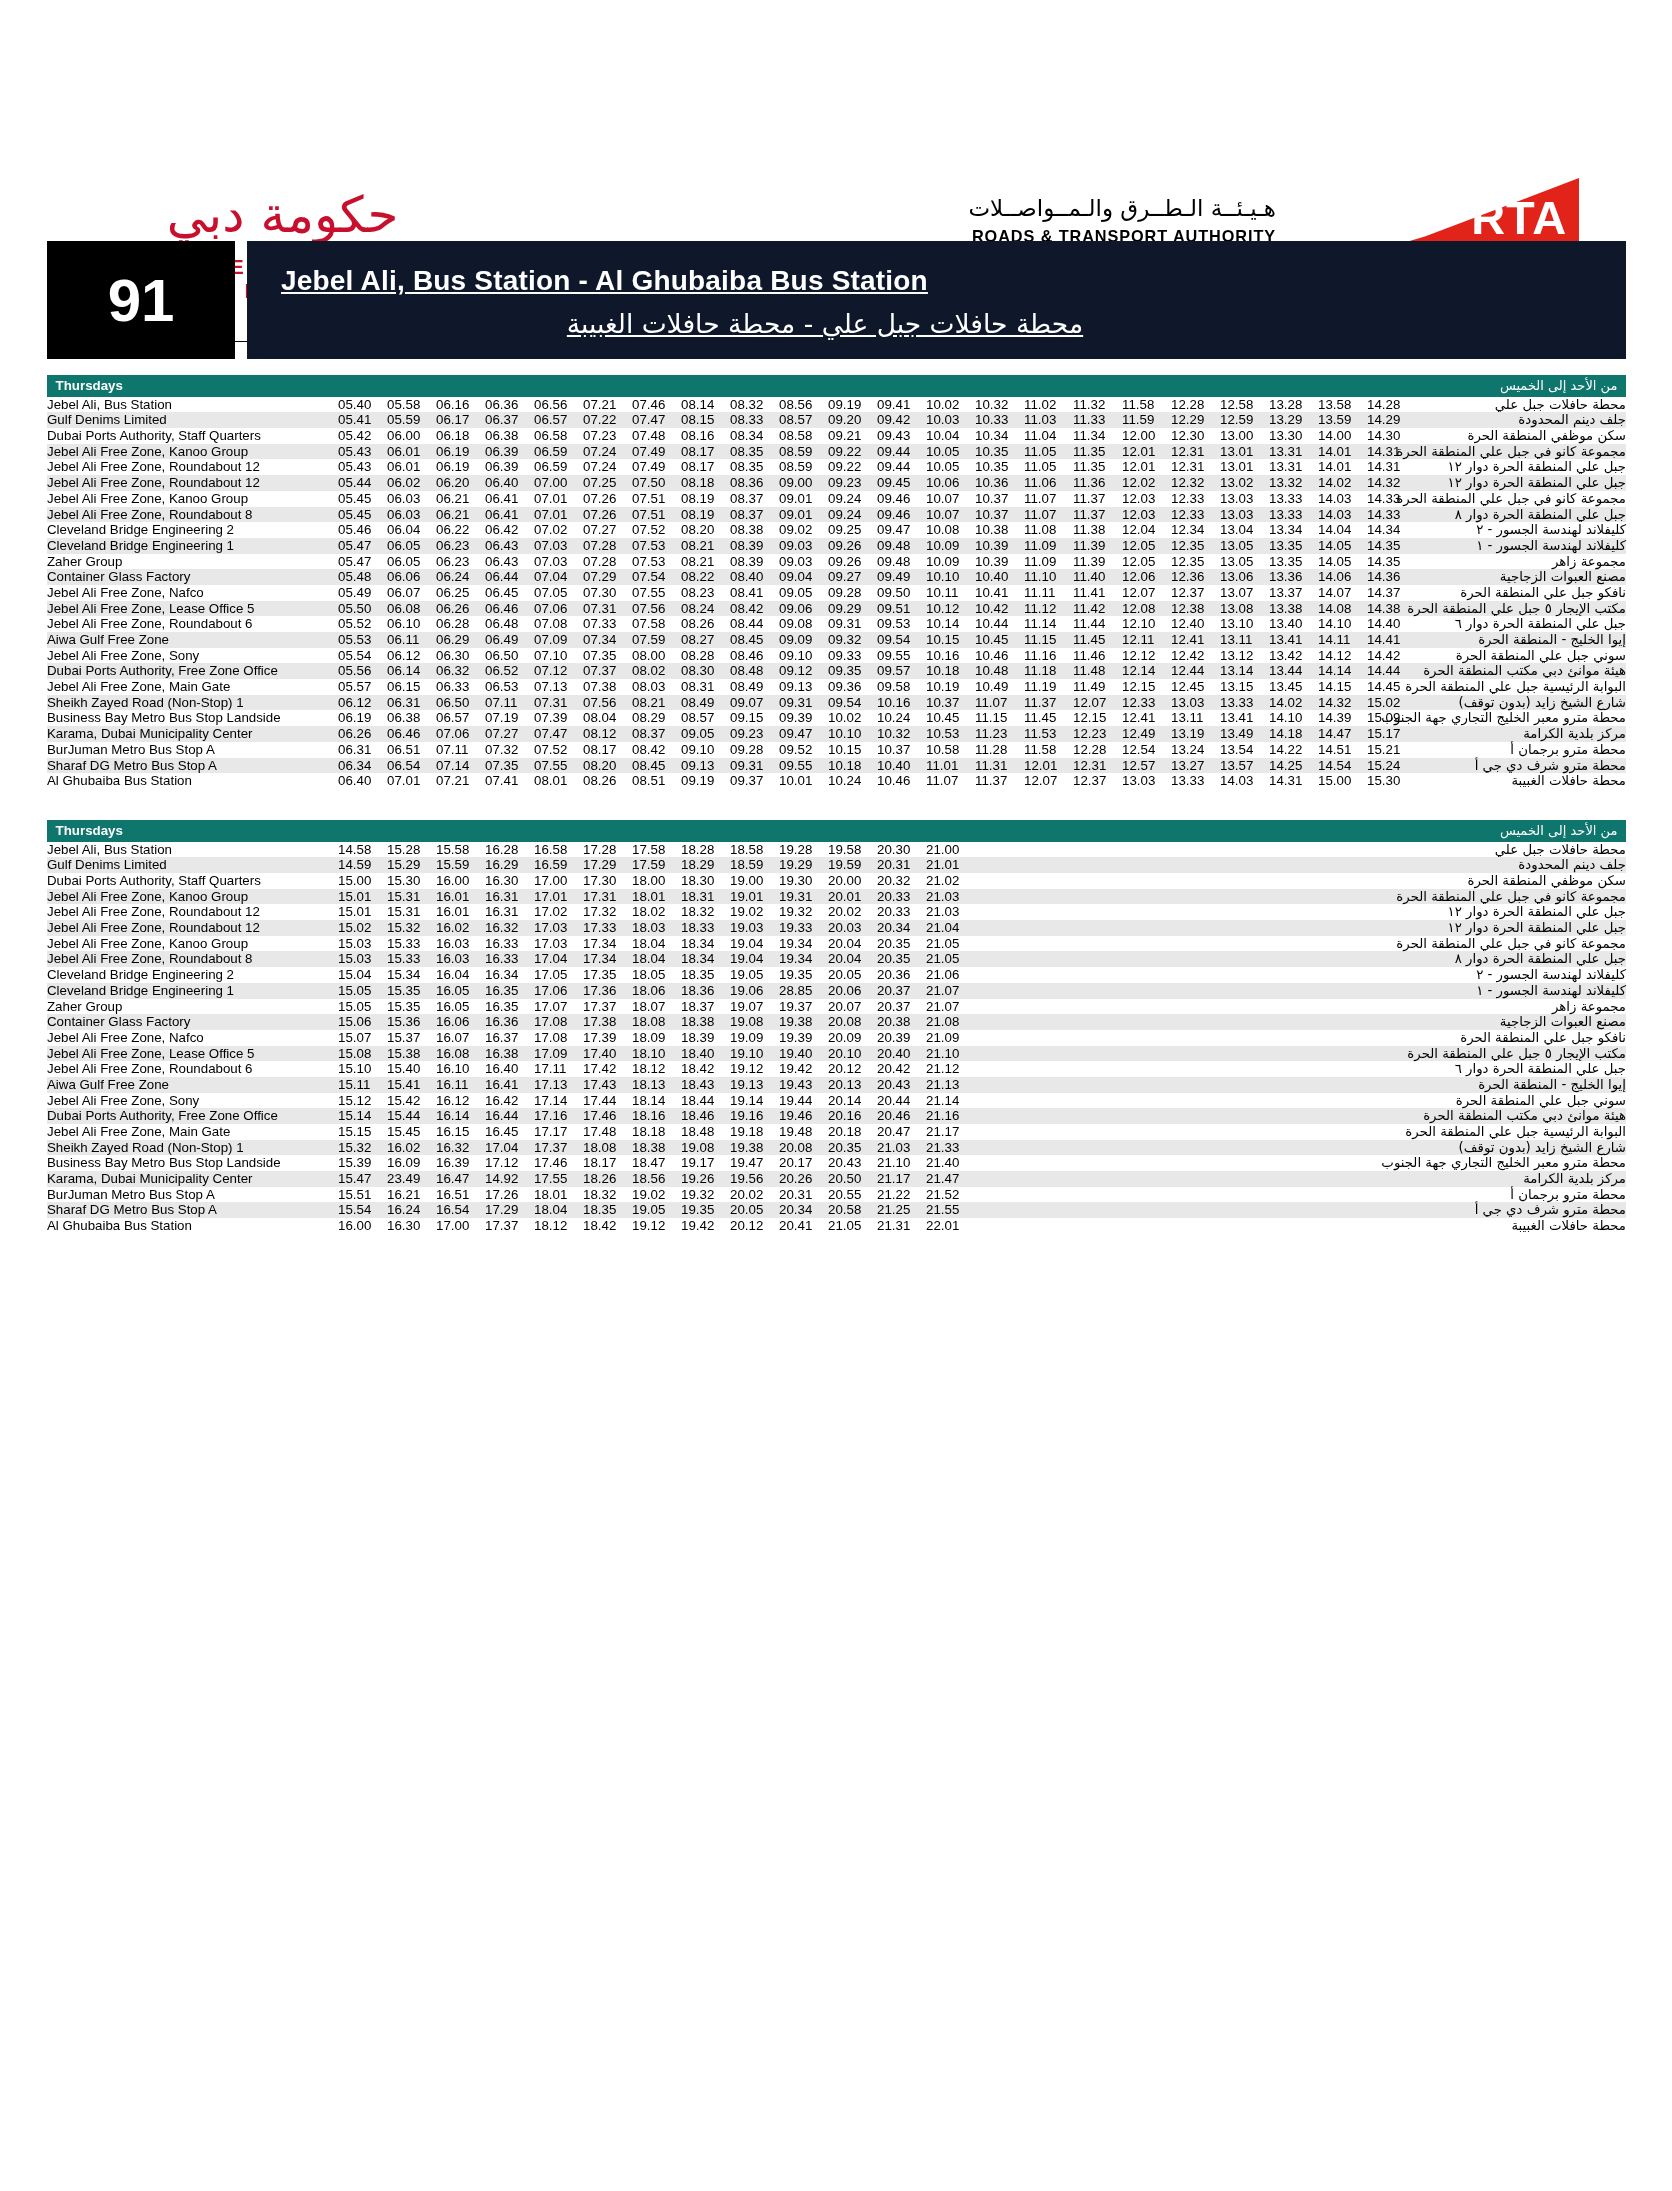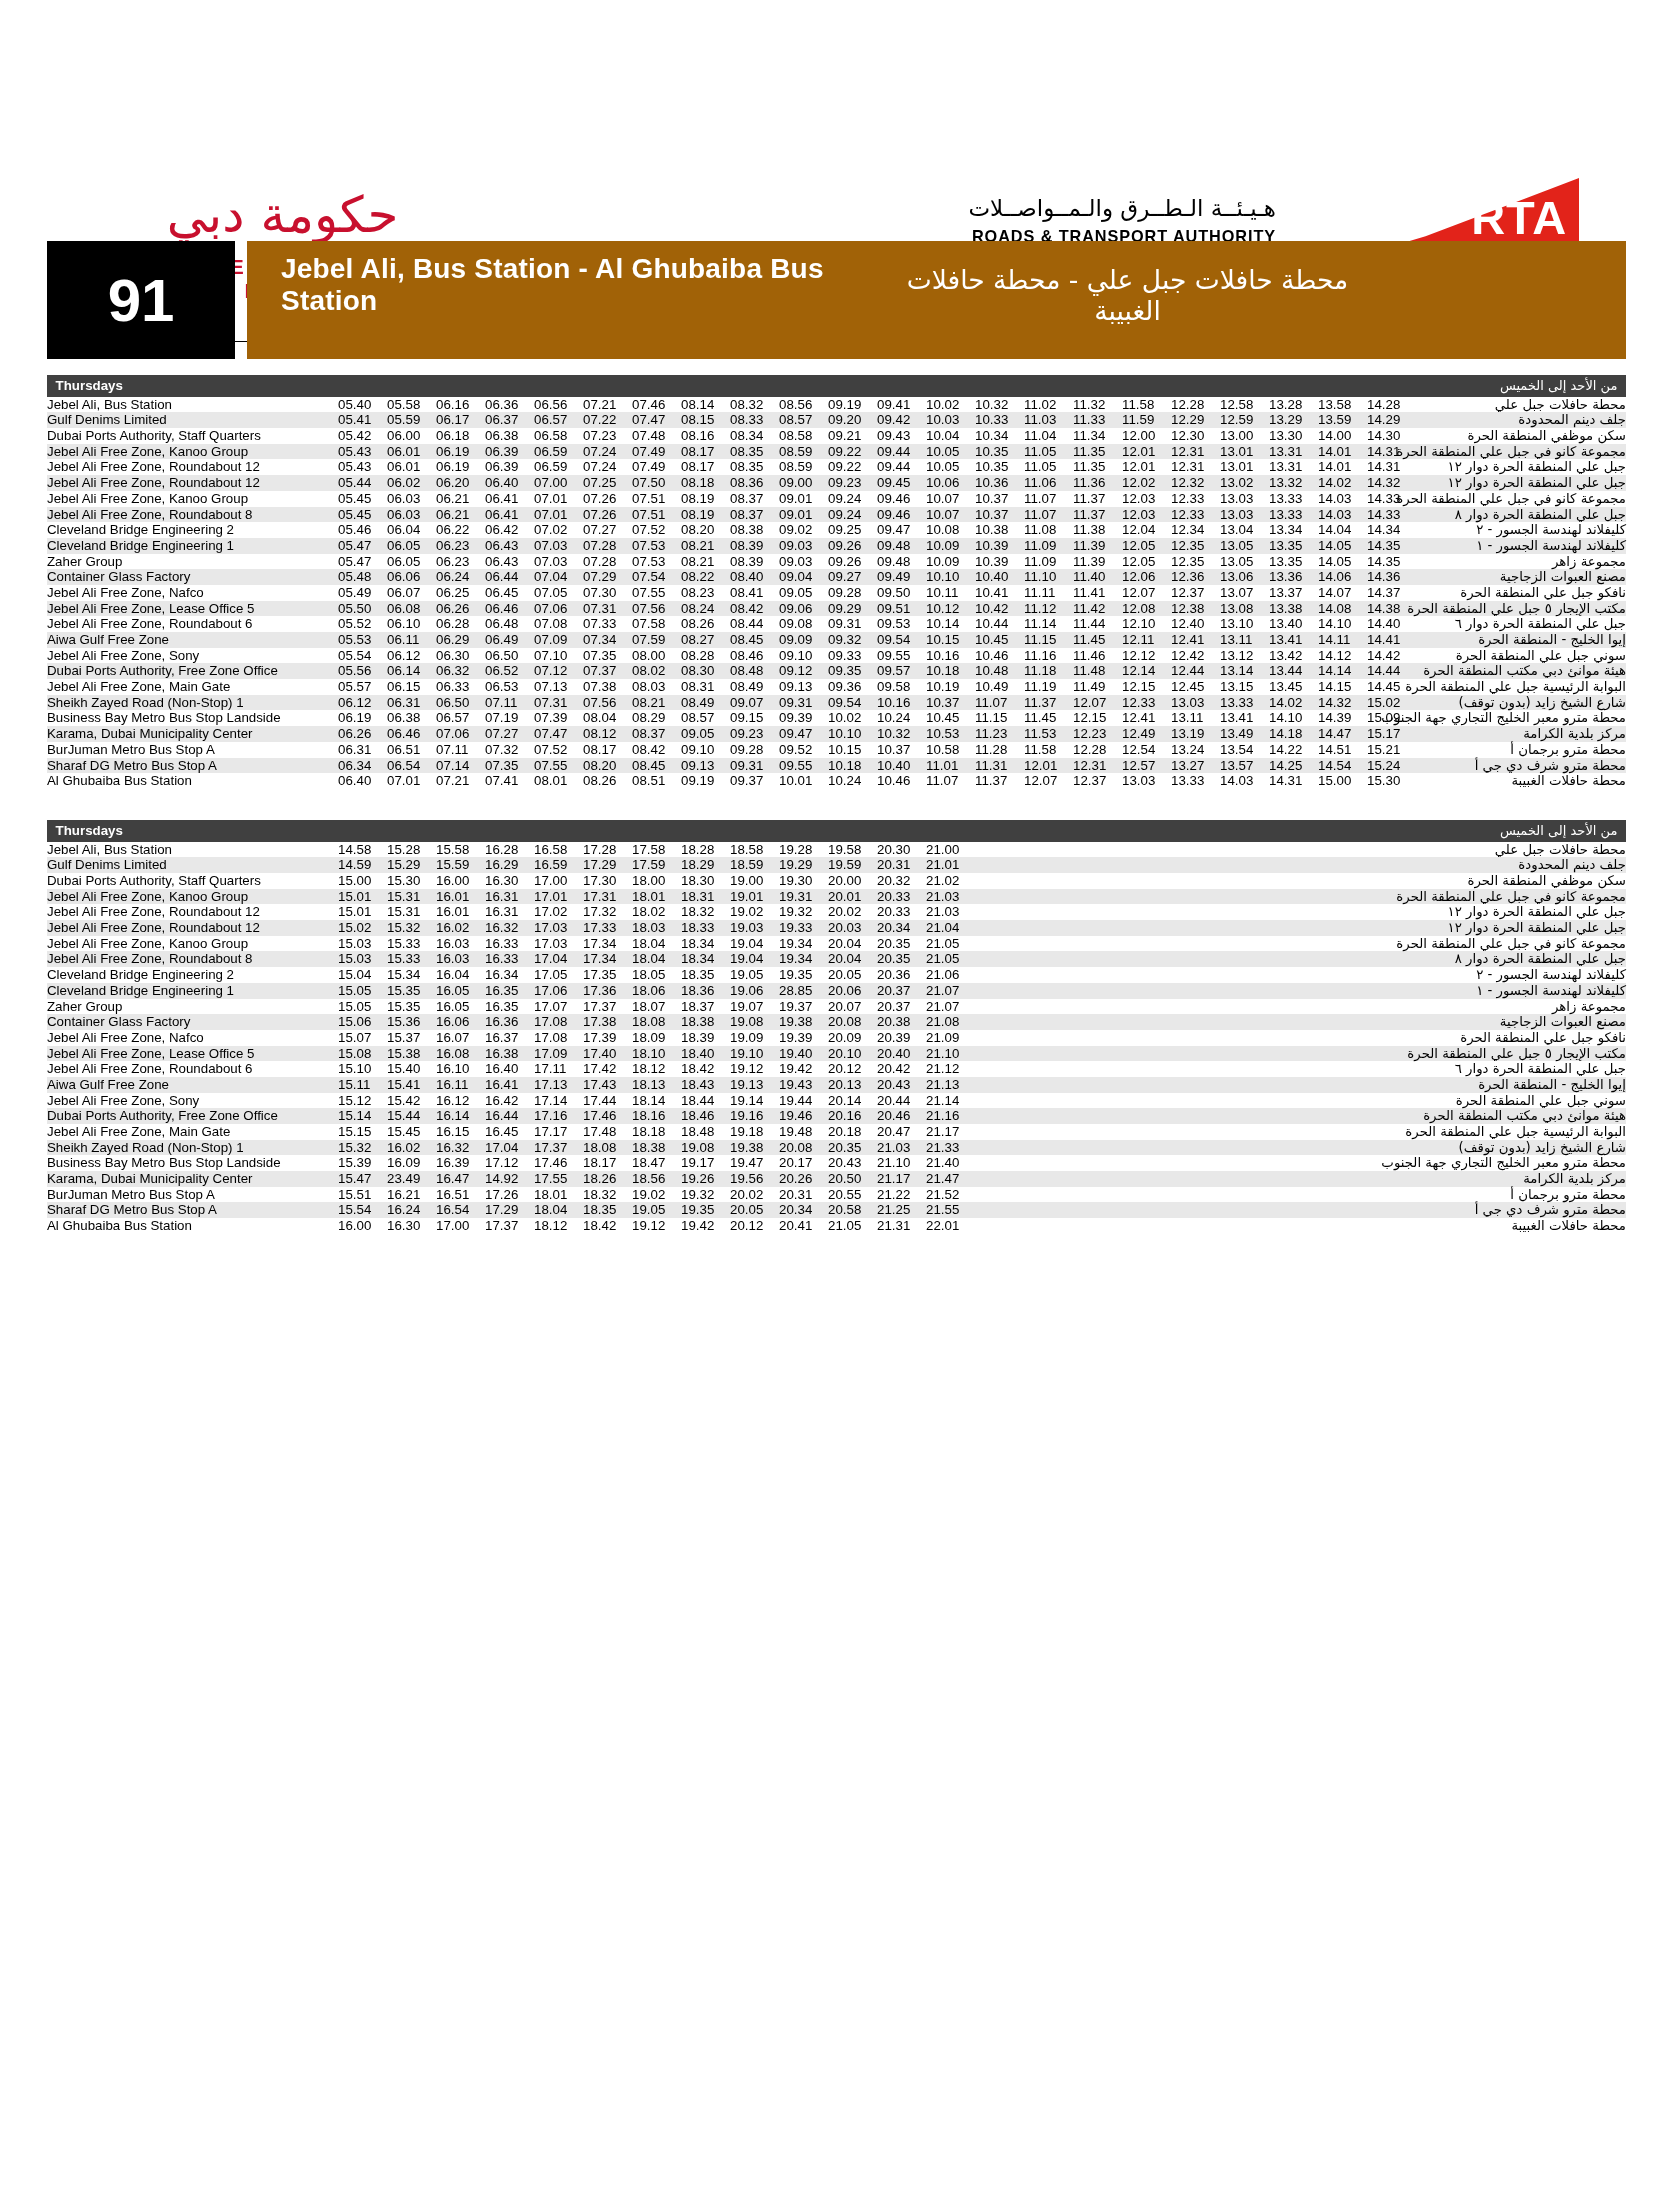--- a/index.html
+++ b/index.html
@@ -121,45 +121,46 @@
     background: #000;
     color: #fff;
     display: flex;
     align-items: center;
     justify-content: center;
     font-size: 60px;
     font-weight: bold;
   }
   .route-title {
     flex: 1;
-    background: #a16207;
+    background: #0f172a;
     color: #fff;
     margin-left: 12px;
     padding: 12px 0 8.6px 34px;
     box-sizing: border-box;
     display: flex;
-    flex-direction: row;
+    flex-direction: column;
     justify-content: center;
+    text-decoration: underline;
   }
   .route-title-en {
     font-size: 28px;
     font-weight: bold;
     letter-spacing: 0.2px;
   }
   .route-title-ar {
     font-family: "DejaVu Sans", sans-serif;
     font-size: 26.5px;
     margin-top: 10.3px;
     text-align: center;
     padding-right: 257px;
   }
 
   
   .daybar {
-    background: #404040;
+    background: #0f766e;
     color: #fff;
     height: 22px;
     display: flex;
     align-items: center;
     justify-content: space-between;
     padding: 0 8.6px;
     box-sizing: border-box;
     font-size: 13.3px;
     font-weight: bold;
     margin-top: 15.4px;

